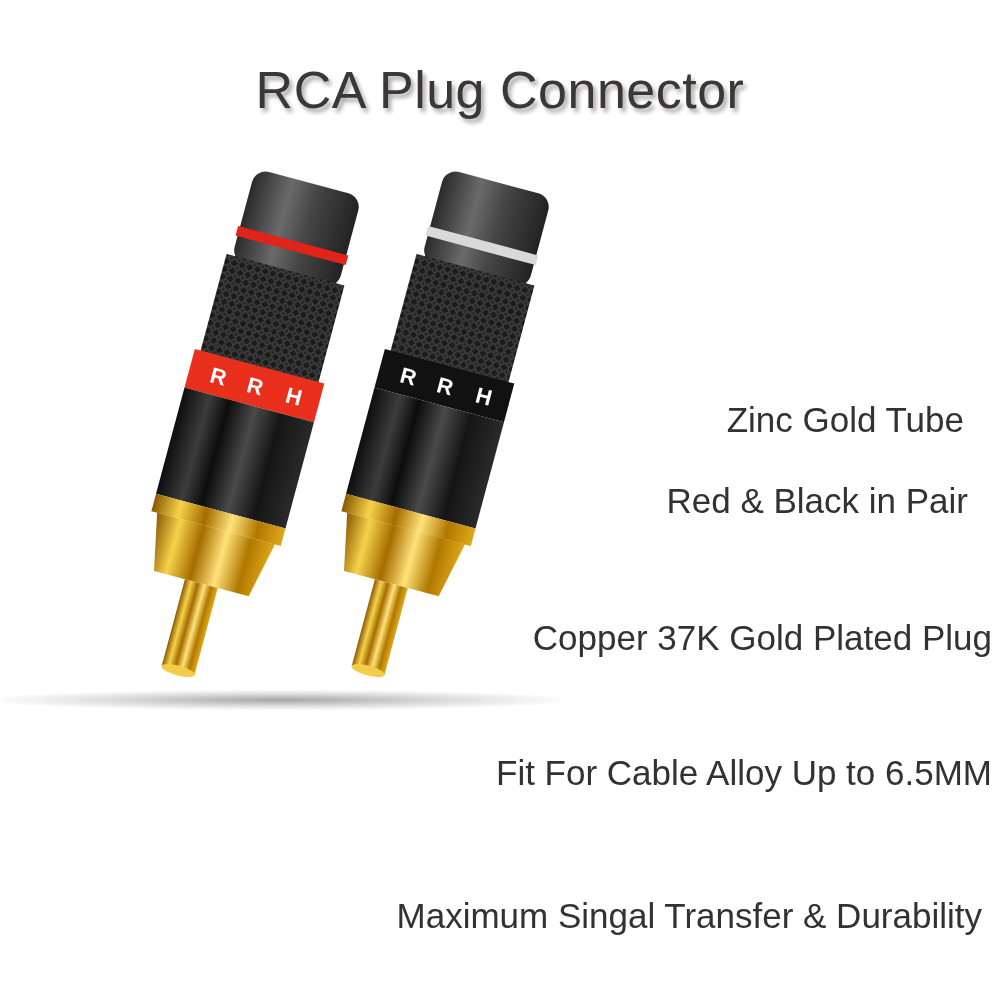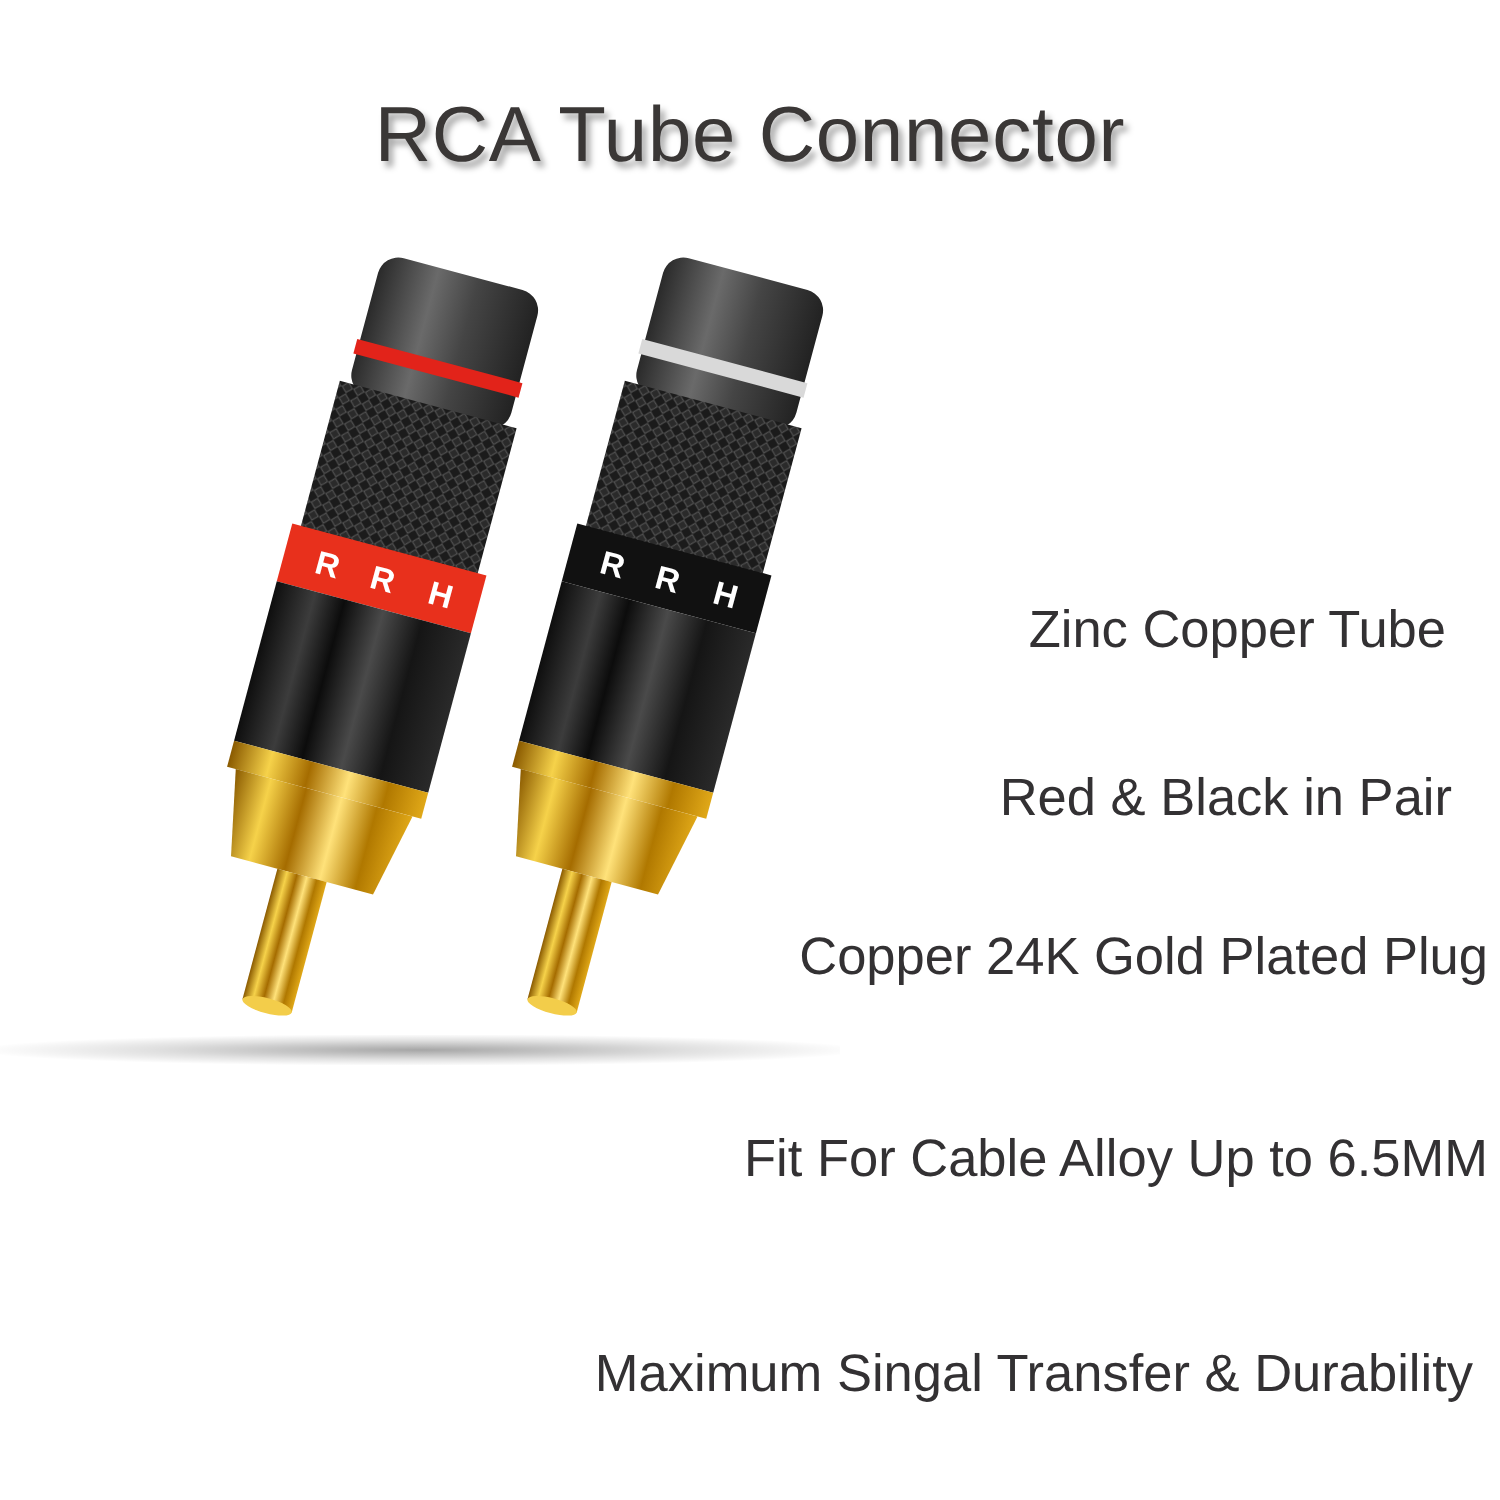--- a/index.html
+++ b/index.html
@@ -1,32 +1,32 @@
 <!DOCTYPE html>
 <html><head>
 <meta charset="utf-8">
 <style>
   html,body{margin:0;padding:0;background:#ffffff;}
   body{width:1000px;height:1000px;position:relative;overflow:hidden;font-family:"Liberation Sans","DejaVu Sans",sans-serif;}
   .title{position:absolute;left:0;width:1000px;top:60px;text-align:center;font-size:52px;color:#3a3736;letter-spacing:0.5px;
     text-shadow:3px 4px 4px rgba(0,0,0,0.35);}
   .feature{position:absolute;right:0;color:#333133;font-size:35px;white-space:nowrap;text-align:right;}
   .f1{top:400px;right:36px;}
-  .f2{top:512px;right:32px;}
+  .f2{top:481px;right:32px;}
   .f3{top:618px;right:8px;}
   .f4{top:753px;right:8px;}
   .f5{top:896px;right:18px;}
   .plugs{position:absolute;left:0;top:0;width:1000px;height:1000px;}
   .shadow{position:absolute;left:0;top:690px;width:560px;height:20px;
     background:radial-gradient(ellipse at center, rgba(0,0,0,0.35) 0%, rgba(0,0,0,0.12) 45%, rgba(0,0,0,0) 75%);}
 </style>
 </head>
 <body>
 
-<div class="title">RCA Tube Connector</div>
+<div class="title">RCA Plug Connector</div>
 
 <div class="plugs">
   <div class="shadow"></div>
   <svg width="1000" height="1000" viewBox="0 0 1000 1000" style="position:absolute;left:0;top:0;">
     <defs>
       <linearGradient id="cap" x1="0" x2="1" y1="0" y2="0">
         <stop offset="0" stop-color="#2a2a2a"></stop>
         <stop offset="0.35" stop-color="#6a6a6a"></stop>
         <stop offset="0.6" stop-color="#454545"></stop>
         <stop offset="1" stop-color="#222"></stop>
@@ -79,17 +79,17 @@
       <text x="28" y="-47" fill="#fff" font-size="22" font-family="Liberation Sans, sans-serif" font-weight="bold">H</text>
       <rect x="-72" y="-35" width="134" height="110" fill="url(#body)"></rect>
       <rect x="-72" y="75" width="134" height="18" fill="url(#gold)"></rect>
       <path d="M-66 93 L56 93 L44 150 L-54 150 Z" fill="url(#gold)"></path>
       <rect x="-22" y="150" width="34" height="90" fill="url(#gold)"></rect>
       <ellipse cx="-5" cy="240" rx="17" ry="5" fill="#f3cd4a"></ellipse>
     </g>
   </svg>
 </div>
 
-<div class="feature f1">Zinc Copper Tube</div>
+<div class="feature f1">Zinc Gold Tube</div>
 <div class="feature f2">Red &amp; Black in Pair</div>
-<div class="feature f3">Copper 24K Gold Plated Plug</div>
+<div class="feature f3">Copper 37K Gold Plated Plug</div>
 <div class="feature f4">Fit For Cable Alloy Up to 6.5MM</div>
 <div class="feature f5">Maximum Singal Transfer &amp; Durability</div>
 
 </body></html>

